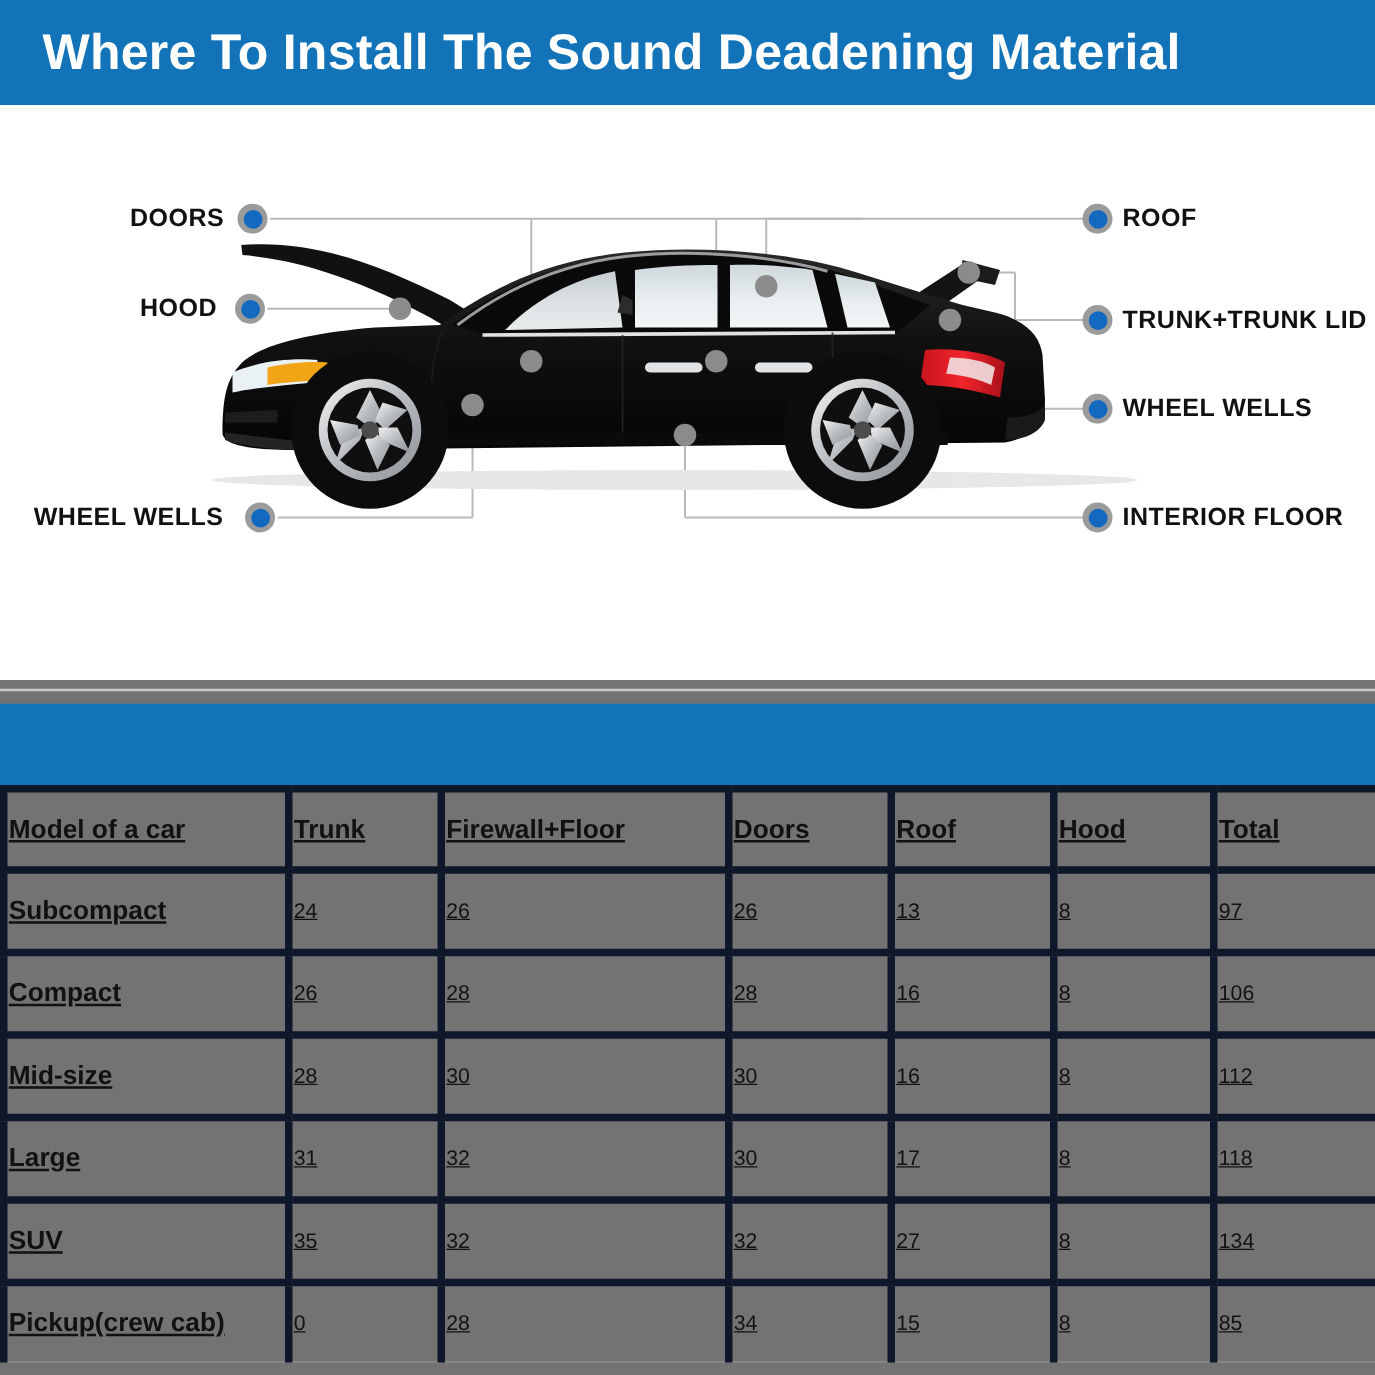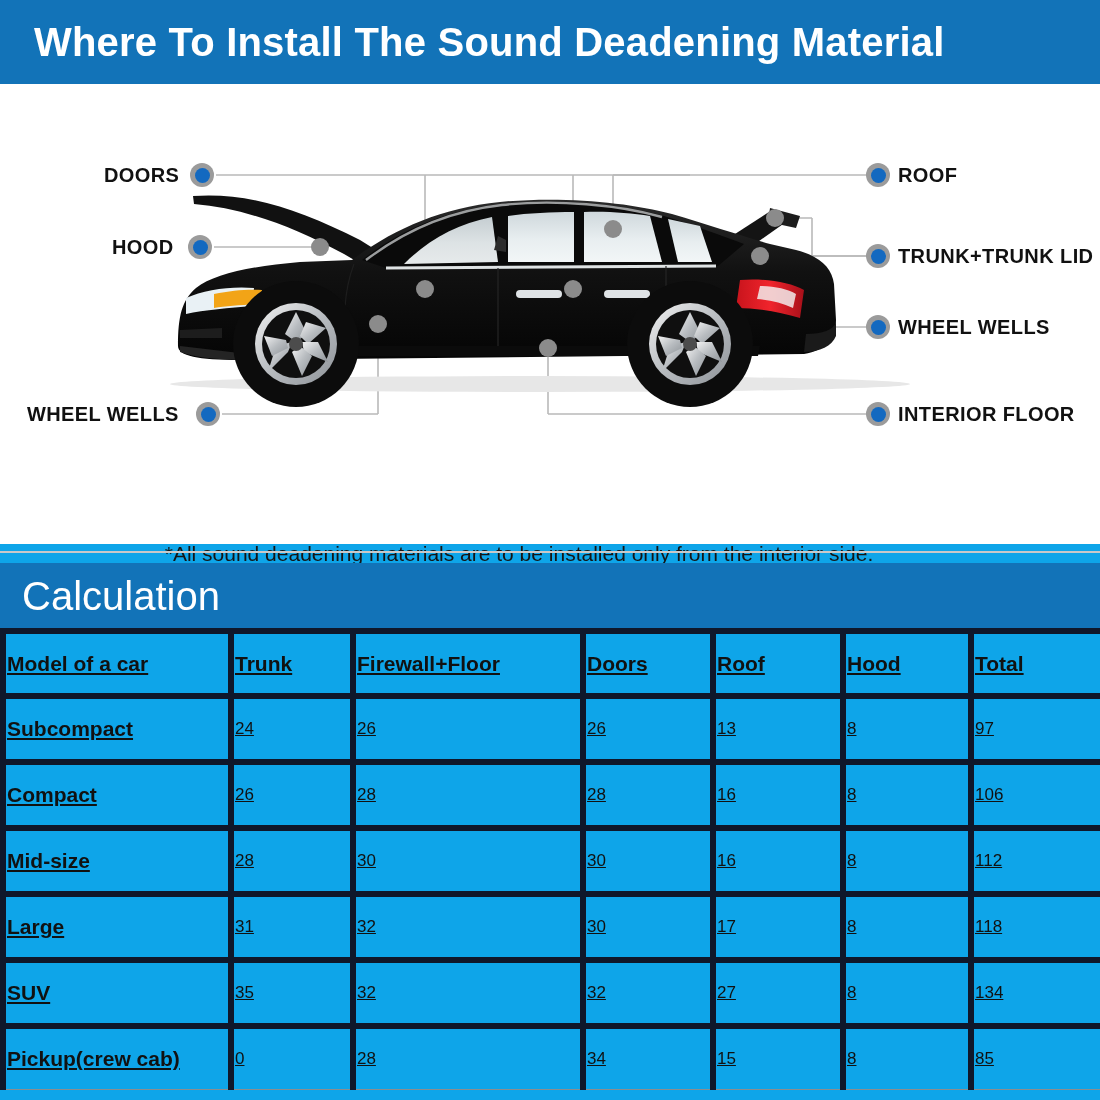--- a/index.html
+++ b/index.html
@@ -4,21 +4,21 @@
 <title>Where To Install The Sound Deadening Material</title>
 <style>
   html,body{margin:0;padding:0;}
   body{
     width:1100px;height:1100px;
     background:#ffffff;
     font-family:"Liberation Sans", sans-serif;
     overflow:hidden;
     position:relative;
   }
-  .page{position:relative;width:1100px;height:1100px;background:#0ea5e9;}
+  .page{position:relative;width:1100px;height:1100px;background:#737373;}
 
   
   .hdr{
     position:absolute;left:0;top:0;width:1100px;height:84px;
     background:#1273b8;
     display:flex;align-items:center;
   }
   .hdr-title{
     color:#ffffff;
     font-size:40px;
@@ -309,29 +309,25 @@
     <div>
       <div class="marker" style="left:866px;top:231px;"></div>
       <div class="dlabel" style="left:898px;top:233px;">WHEEL WELLS</div>
     </div>
 
     <div>
       <div class="marker" style="left:866px;top:318px;"></div>
       <div class="dlabel" style="left:898px;top:320px;">INTERIOR FLOOR</div>
     </div>
 
-    <div class="footnote">
-      <span>*All sound deadening materials are to be installed only from the interior side.</span>
-    </div>
   </div>
 
   <div class="sep"></div>
 
   <div class="calcbar">
-    <div class="calc-main">Calculation</div>
   </div>
 
   <table class="tbl">
     <colgroup>
       <col class="c0">
         <col class="c1">
         <col class="c2">
         <col class="c3">
         <col class="c4">
         <col class="c5">

